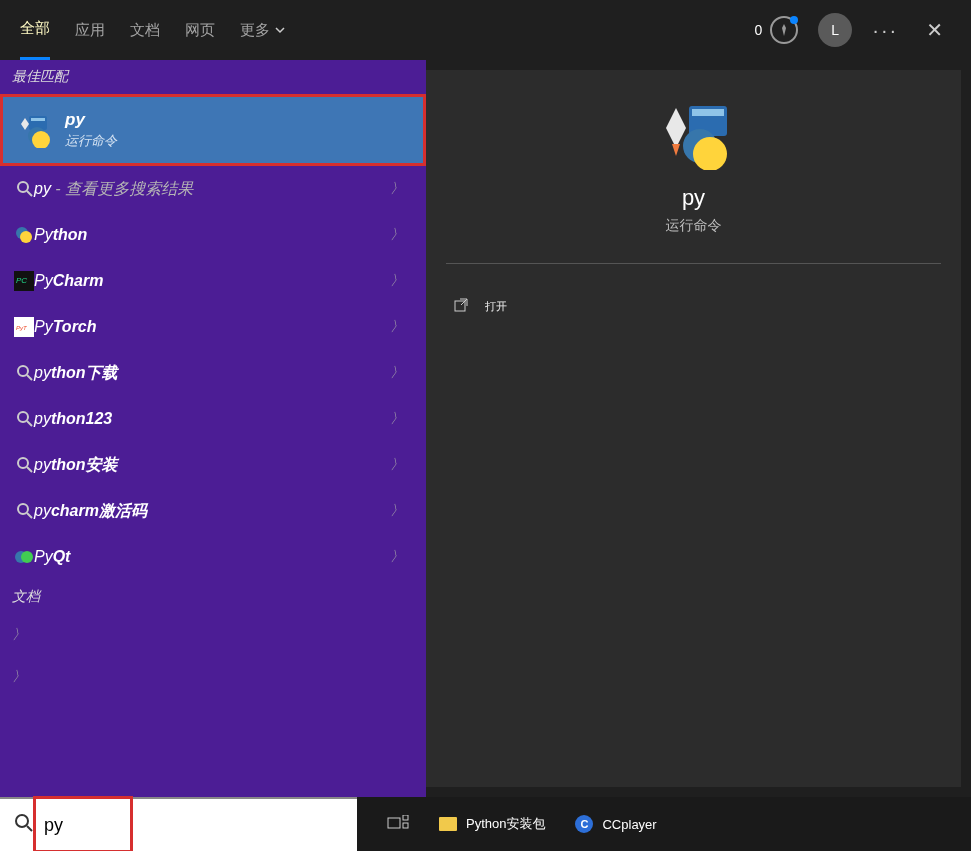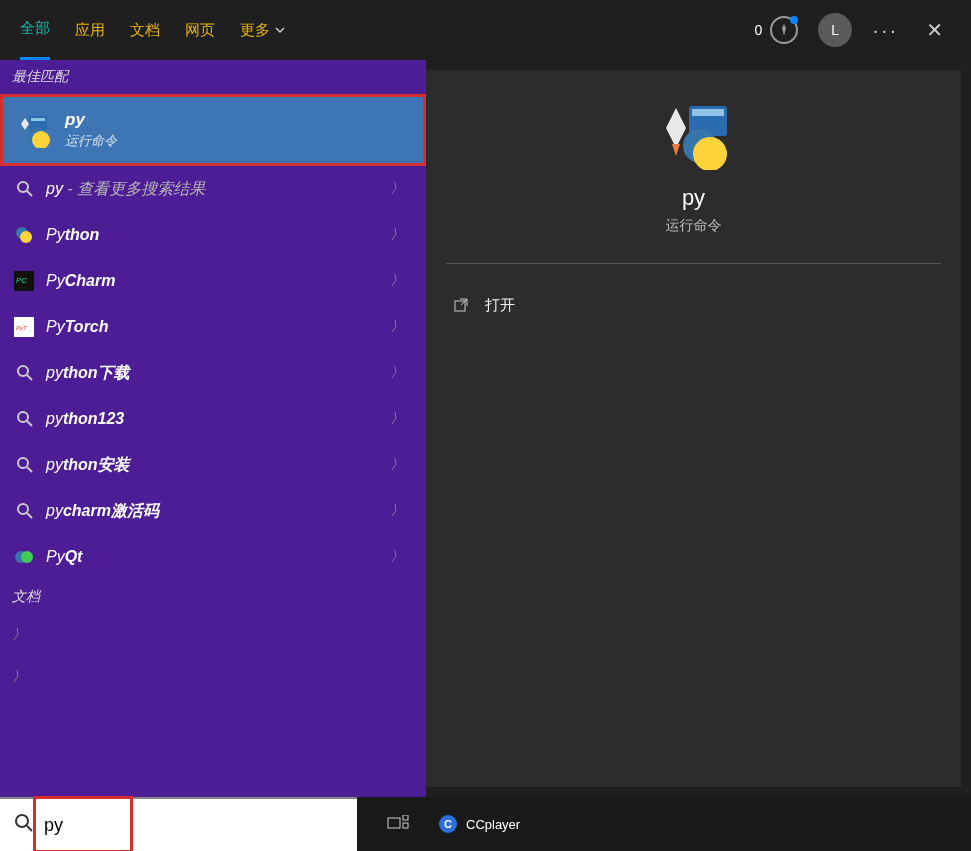--- a/index.html
+++ b/index.html
@@ -28,28 +28,28 @@
       justify-content: space-between;
     }
     .tabs {
       display: flex;
       gap: 25px;
       align-items: center;
       height: 100%;
     }
     .tab {
       font-size: 15px;
-      color: #eab308;
+      color: #a3a3a3;
       height: 100%;
       display: flex;
       align-items: center;
       cursor: pointer;
     }
     .tab.active {
-      color: #14b8a6;
+      color: #fef9c3;
       border-bottom: 3px solid #0a84ff;
     }
     .tab-more { display: flex; align-items: center; }
     .header-right {
       display: flex;
       align-items: center;
       gap: 20px;
     }
     .rewards {
       display: flex;
@@ -133,21 +133,20 @@
     .result-item {
       display: flex;
       align-items: center;
       justify-content: space-between;
       padding: 12px;
       cursor: pointer;
     }
     .result-left {
       display: flex;
       align-items: center;
-      gap: 12px;
     }
     .item-icon {
       width: 22px;
       height: 22px;
       display: flex;
       align-items: center;
       justify-content: flex-end;
       flex-shrink: 0;
     }
     .item-label {
@@ -181,24 +180,24 @@
       margin-bottom: 15px;
     }
     .detail-title { font-size: 22px; color: #fff; margin-bottom: 6px; }
     .detail-sub { font-size: 14px; color: #bdbdbd; }
 
     .actions {
       margin-top: 20px;
     }
     .action-item {
       display: flex;
-      align-items: flex-start;
+      align-items: flex-end;
       gap: 15px;
       padding: 12px 6px;
-      font-size: 15px;
+      font-size: 11px;
       color: #eee;
       cursor: pointer;
     }
     .action-icon {
       width: 18px;
       height: 18px;
       display: flex;
       align-items: center;
       justify-content: center;
     }
@@ -514,19 +513,25 @@
     <div class="taskbar">
       <div class="task-virt">
         <svg width="22" height="18" viewBox="0 0 22 18">
             <rect x="1" y="3" width="12" height="10" stroke="#ccc" fill="none"></rect>
             <rect x="16" y="0" width="5" height="5" stroke="#ccc" fill="none"></rect>
             <rect x="16" y="8" width="5" height="5" stroke="#ccc" fill="none"></rect>
           </svg>
       </div>
       <div class="task-item">
         <div class="task-icon">
+            <div class="tb-folder"></div>
+          </div>
+        <span>Python安装包</span>
+      </div>
+      <div class="task-item">
+        <div class="task-icon">
             <div class="tb-ccplayer">C</div>
           </div>
         <span>CCplayer</span>
       </div>
     </div>
   </div>
 </div>
 
 </body></html>

